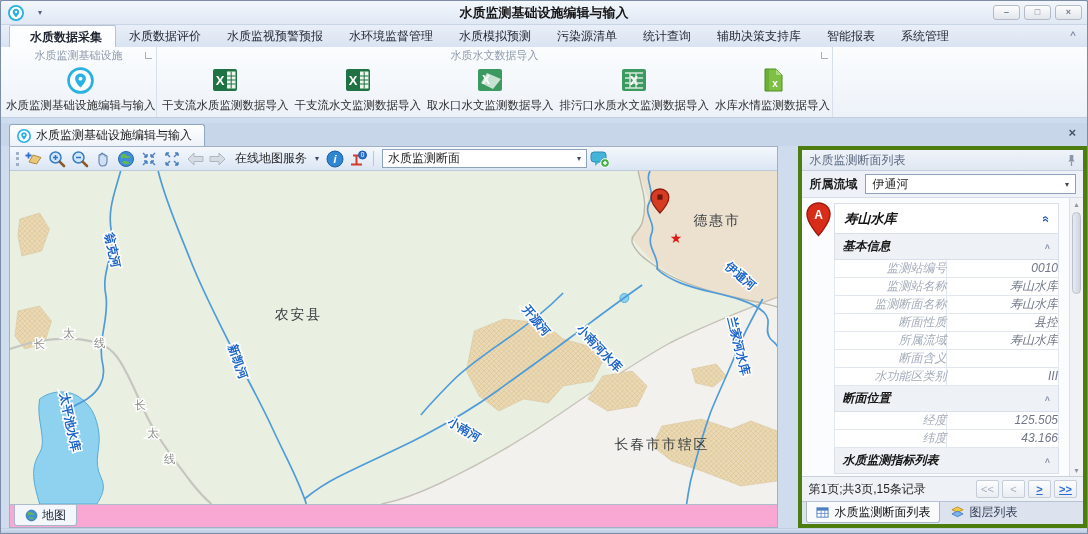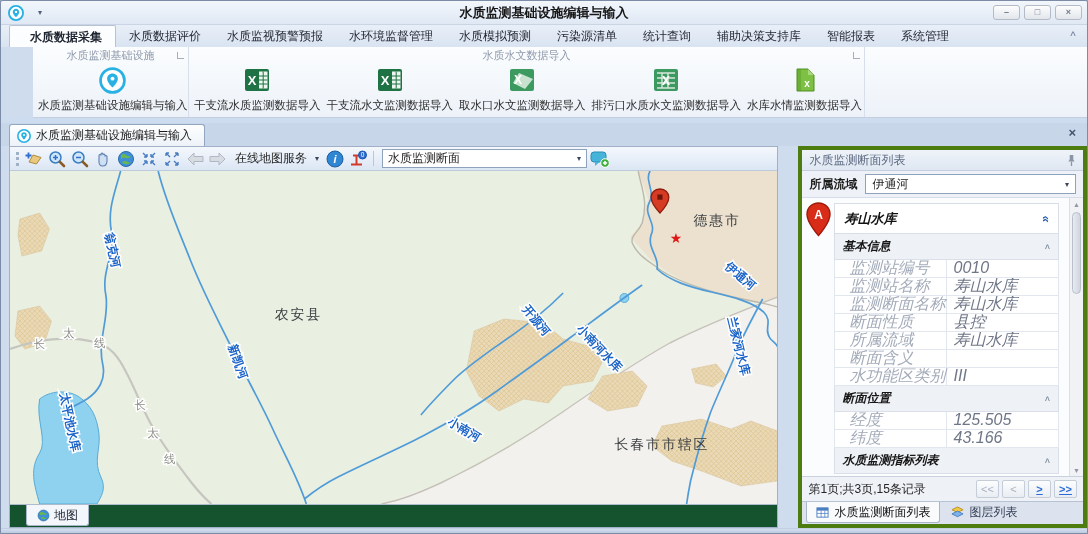--- a/index.html
+++ b/index.html
@@ -21,21 +21,21 @@
   
   .rtabs { height:22px; background:linear-gradient(#e9eff8,#d9e3f1); display:flex; align-items:flex-end;
            padding-left:8px; position:relative; flex:0 0 auto; }
   .rtab { padding:0 13px; height:21px; line-height:21px; font-size:12px; color:#1f2530; white-space:nowrap; }
   .rtab.active { background:#fcfdfe; border:1px solid #b7c3d4; border-bottom:none; border-radius:2px 2px 0 0;
                  font-weight:bold; height:22px; line-height:22px;padding-left:20px; }
   .ribbon-collapse { position:absolute; right:10px; top:2px; color:#7e8ca3; font-size:11px; transform:scaleY(.7); }
 
   
   .ribbon { height:71px; background:linear-gradient(#fbfdfe,#edf2f9); border-bottom:1px solid #c3cfdf;
-            display:flex; flex:0 0 auto;margin-left:32px; }
+            display:flex; flex:0 0 auto; }
   .rgroup { border-right:1px solid #d6dfea; display:flex; flex-direction:column; position:relative; }
   .rgroup.g1 { width:156px; } .rgroup.g2 { width:676px; }
   .rgroup-rest { flex:1; }
   .glabel { height:16px; line-height:16px; text-align:center; font-size:11px; color:#8e99ab; position:relative; }
   .launcher { position:absolute; right:4px; top:5px; width:7px; height:7px;
               border-left:1px solid #a3aec0; border-bottom:1px solid #a3aec0; }
   .gbody { flex:1; display:flex; justify-content:space-around; align-items:stretch; padding:1px 2px 2px; }
   .rbtn { display:flex; flex-direction:column; align-items:center; justify-content:space-between;
           padding:3px 3px 2px; font-size:11.5px; color:#2c2c2c; white-space:nowrap; }
   .rbtn svg { flex:0 0 auto; }
@@ -57,21 +57,21 @@
                  display:flex; align-items:center; gap:3px; padding:0 4px; flex:0 0 auto; }
   .grip { width:3px; height:14px; border-left:3px dotted #9fb0c7; margin:0 2px; }
   .tbtn { width:20px; height:20px; display:flex; align-items:center; justify-content:center; }
   .tsep { width:1px; height:15px; background:#b9c6d8; margin:0 2px; }
   .tlabel { font-size:12px; color:#1d1d1d; padding:0 2px 0 4px; }
   .tcaret { font-size:8px; color:#3c465a; padding:0 3px; }
   .tcombo { width:205px; height:19px; background:#fff; border:1px solid #8fa2bb; display:flex; align-items:center;
             justify-content:space-between; font-size:12px; color:#1d1d1d; padding:0 2px 0 5px; margin-left:3px; }
   .map-wrap { flex:1; position:relative; overflow:hidden; }
   .map-wrap svg.map { position:absolute; inset:0; }
-  .map-strip { height:23px; background:#14532d; border-top:1px solid #aebbcc; display:flex; padding-left:16px; flex:0 0 auto; }
+  .map-strip { height:23px; background:#f9a8d4; border-top:1px solid #aebbcc; display:flex; padding-left:4px; flex:0 0 auto; }
   .map-tab { height:21px; display:flex; align-items:center; gap:4px; padding:0 10px; font-size:12px; color:#16202e;
              background:#f3f6fa; border:1px solid #a9b6c8; border-top:none; border-radius:0 0 3px 3px; }
 
   
   .adm { font-family:"Liberation Serif","DejaVu Serif",serif; font-size:14px; fill:#3d4043; letter-spacing:2px; }
   .riv { font-family:"Liberation Serif","DejaVu Serif",serif; font-size:12px; font-weight:bold; fill:#1a63c8;
          stroke:#ffffff; stroke-width:3px; paint-order:stroke; }
   .rod { font-family:"Liberation Serif","DejaVu Serif",serif; font-size:11.5px; fill:#8e8e8a;
          stroke:#ffffff; stroke-width:3px; paint-order:stroke; }
 
@@ -90,21 +90,21 @@
   .vs-thumb { position:absolute; top:14px; left:2px; width:9px; height:82px; border:1px solid #b8bfcc; border-radius:5px;
               background:linear-gradient(90deg,#e8ebf1,#cfd4de); }
   .station-pin { position:absolute; left:3px; top:4px; width:27px; height:35px; }
   .grid { margin:5px 24px 0 32px;font-style:italic; }
   .station-row { height:31px; display:flex; align-items:center; justify-content:space-between; padding:0 8px 0 9px;
                  background:#fff; border:1px solid #d9dee8; font-size:13px; font-weight:bold; color:#111; }
   .collapse-all { color:#2b5fae; font-size:12px; font-weight:bold; transform:rotate(90deg); }
   .sec-h { height:26px; background:#eef1f6; border:1px solid #dadfe9; border-top:none; display:flex; align-items:center;
            justify-content:space-between; padding:0 7px; font-size:12px; font-weight:bold; color:#161616; }
   .sec-h .chev { color:#7e8a9c; font-weight:normal; font-size:10px; transform:scaleY(.8); }
-  .prow { height:18px; display:flex; background:#fff; border:1px solid #e2e6ee; border-top:none; font-size:16px; }
+  .prow { height:18px; display:flex; background:#fff; border:1px solid #e2e6ee; border-top:none; font-size:12px;text-align:right; }
   .prow .pl { width:112px; padding-left:14px; line-height:16px; color:#a3abb9; border-right:1px solid #e2e6ee; }
   .prow .pv { flex:1; padding-left:6px; line-height:16px; color:#6f7687; overflow:hidden; white-space:nowrap; }
   .rp-pag { height:25px; border-top:1px solid #c9d1dd; background:#eef1f6; display:flex; align-items:center;
             justify-content:space-between; padding:0 6px; font-size:12px; color:#262626; flex:0 0 auto; }
   .pgbtns { display:flex; gap:3px; }
   .pgb { min-width:23px; height:18px; padding:0 3px; border:1px solid #c5cdd9; border-radius:2px;
          background:linear-gradient(#fdfdfe,#e9edf3); color:#a9b2c0; font-size:11px;
          display:flex; align-items:center; justify-content:center; }
   .pgb.en { color:#2a6cd5; font-weight:bold; text-decoration:underline; }
   .rp-tabs { height:23px; background:#dde3ee; border-top:1px solid #b7c2d2; display:flex; gap:2px; padding-left:4px; flex:0 0 auto; }

